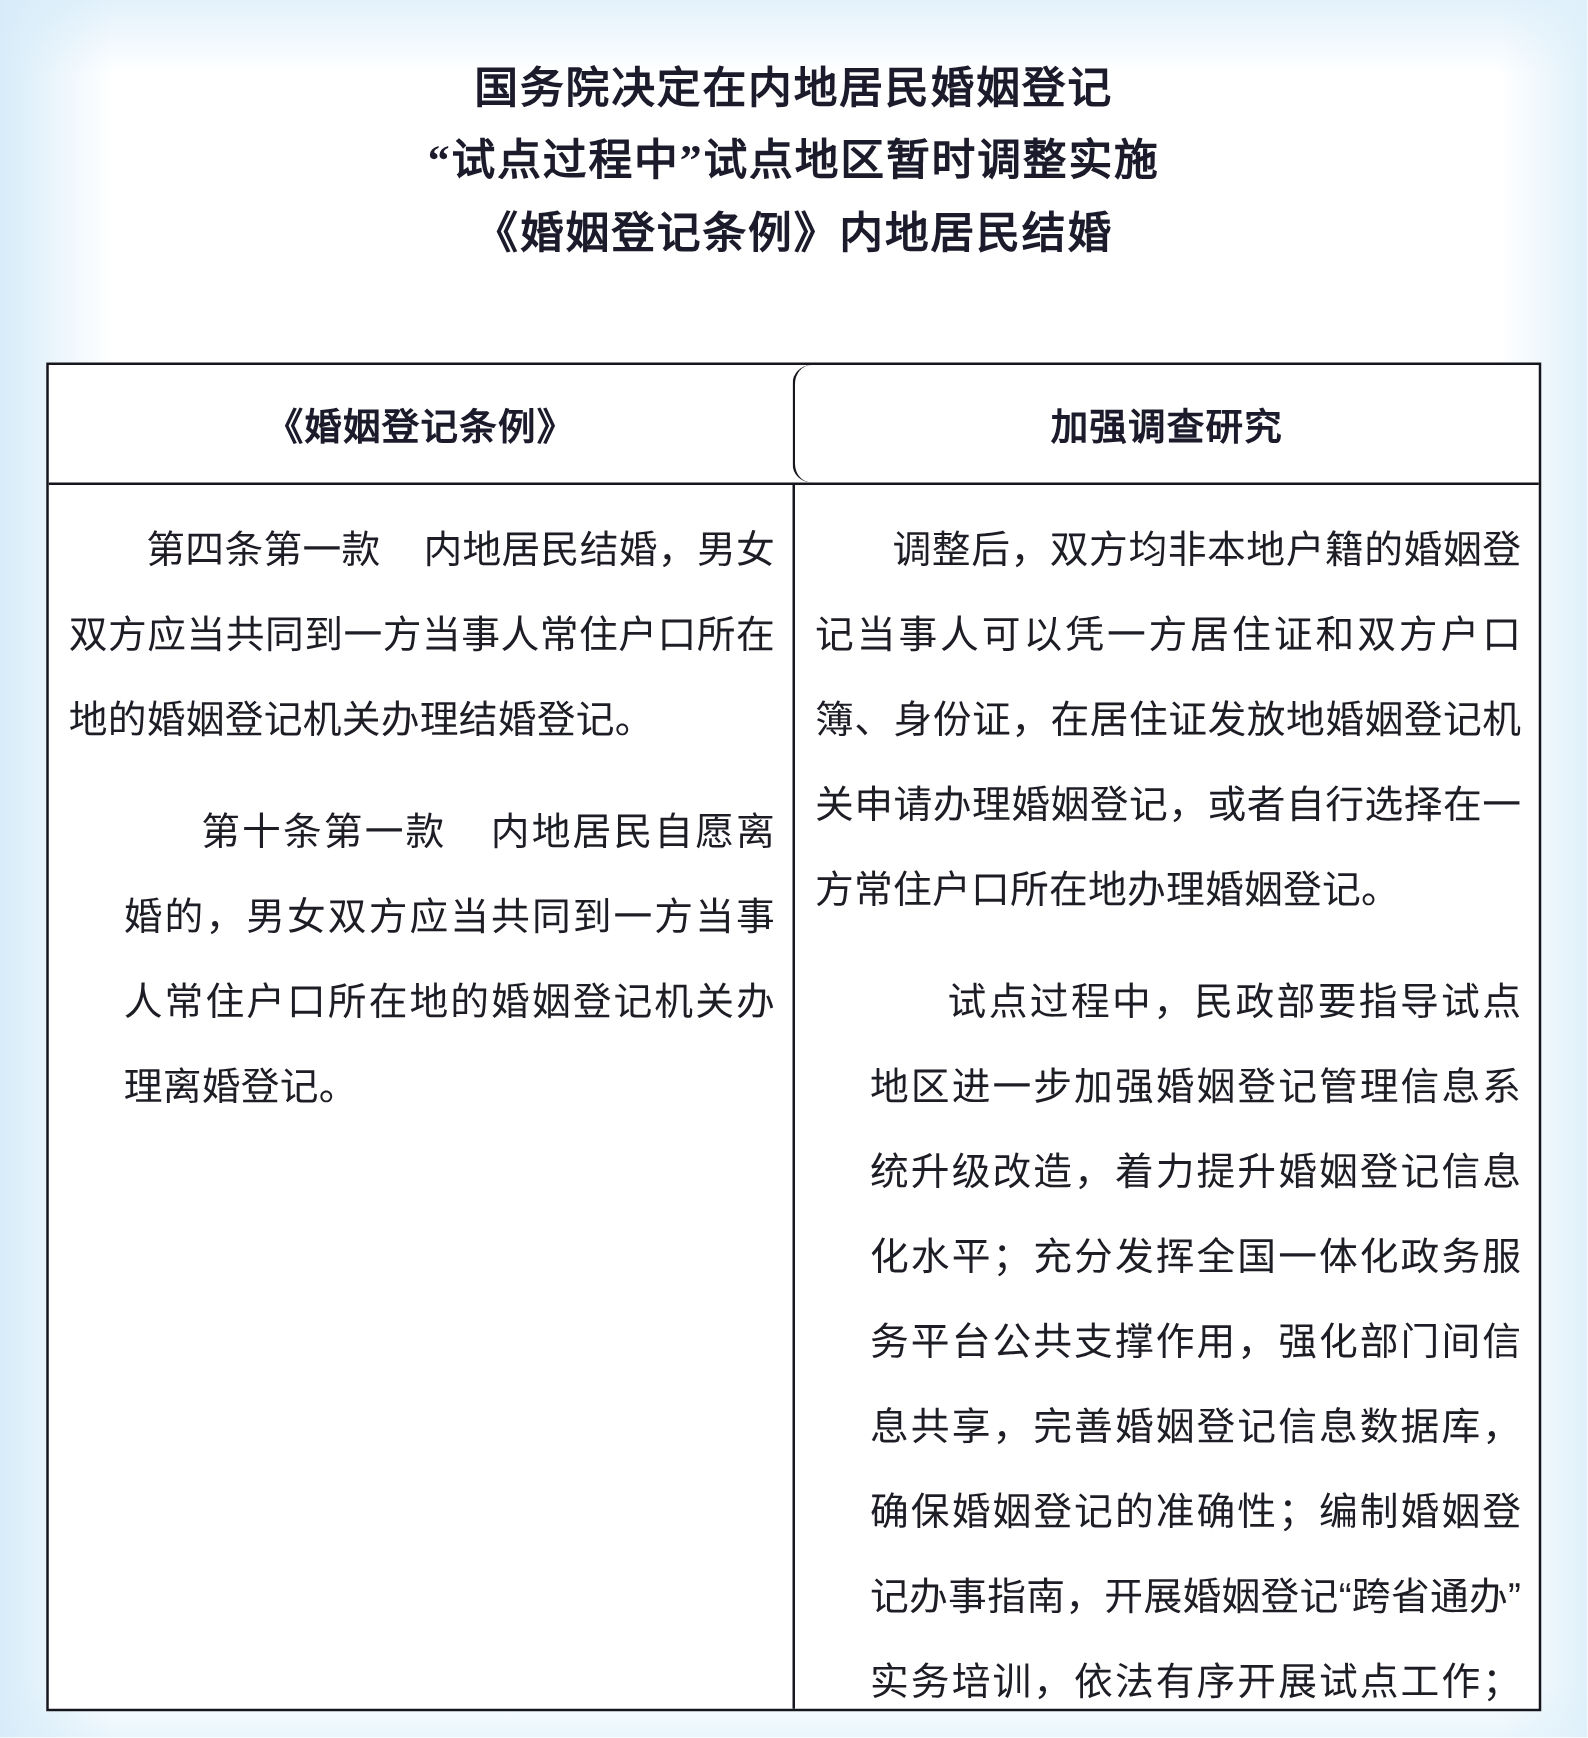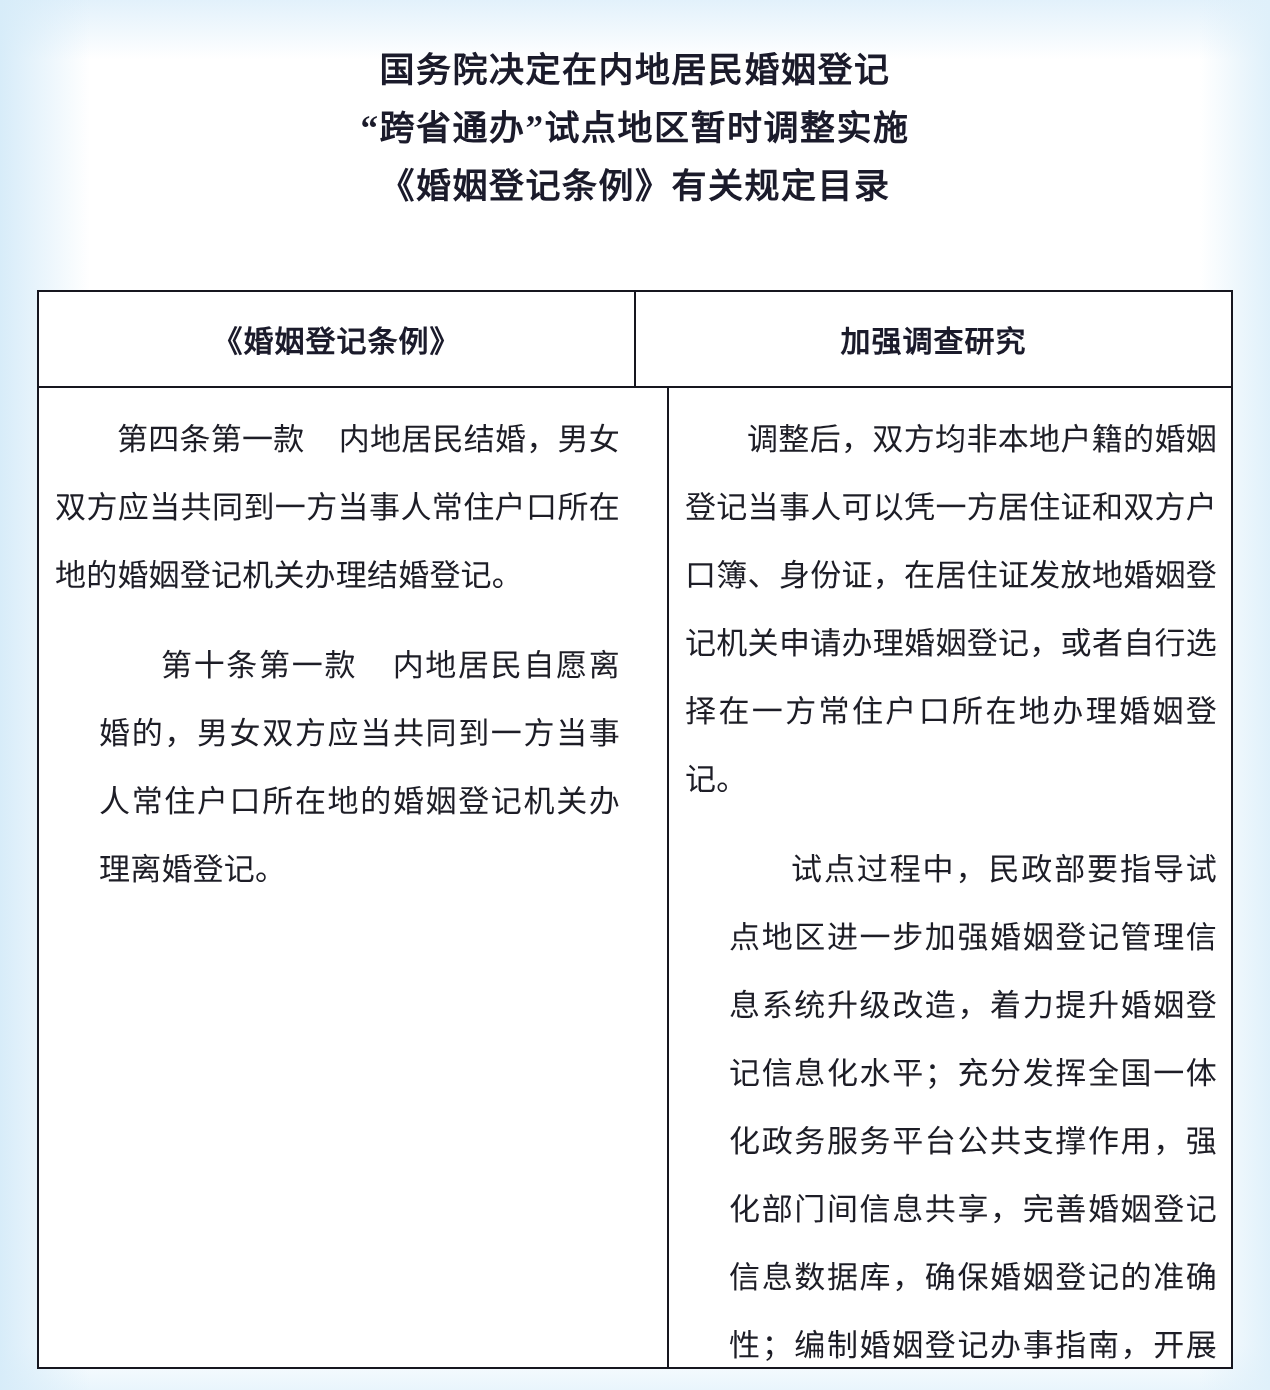--- a/index.html
+++ b/index.html
@@ -71,35 +71,35 @@
   .thead {
     display: flex;
     height: 94px;
     flex: 0 0 94px;
     border-bottom: 2.5px solid #16161f;
   }
   .tbody {
     display: flex;
     flex: 1 1 auto;
     min-height: 0;
-    gap: 33px;
   }
 
   .col-left  { width: 595px; flex: 0 0 595px; box-sizing: border-box; }
   .col-right { flex: 1 1 auto; box-sizing: border-box; border-left: 2.5px solid #16161f; }
 
   .th {
     display: flex;
     align-items: center;
     justify-content: center;
     font-family: "Liberation Serif", "DejaVu Serif", serif;
     font-weight: bold;
     font-size: 30px;
     letter-spacing: 1px;
     color: #1b1b2b;
+    border-radius: 15px;
   }
 
   .cell {
     padding: 18px 14px 0 16px;
     box-sizing: border-box;
   }
 
   .cell p {
     margin: 0;
     font-size: 31px;
@@ -117,22 +117,22 @@
 </style>
 </head>
 <body>
 
 <div class="page-tint"></div>
 
 <div class="page">
 
   <div class="doc-title">
     <span class="tline">国务院决定在内地居民婚姻登记</span>
-    <span class="tline">“跨省通办”试点地区暂时调整实施</span>
-    <span class="tline">《婚姻登记条例》有关规定目录</span>
+    <span class="tline">“试点过程中”试点地区暂时调整实施</span>
+    <span class="tline">《婚姻登记条例》内地居民结婚</span>
   </div>
 
   <div class="reg-table">
 
     <div class="thead">
       <div class="th col-left">《婚姻登记条例》</div>
       <div class="th col-right">加强调查研究</div>
     </div>
 
     <div class="tbody">

